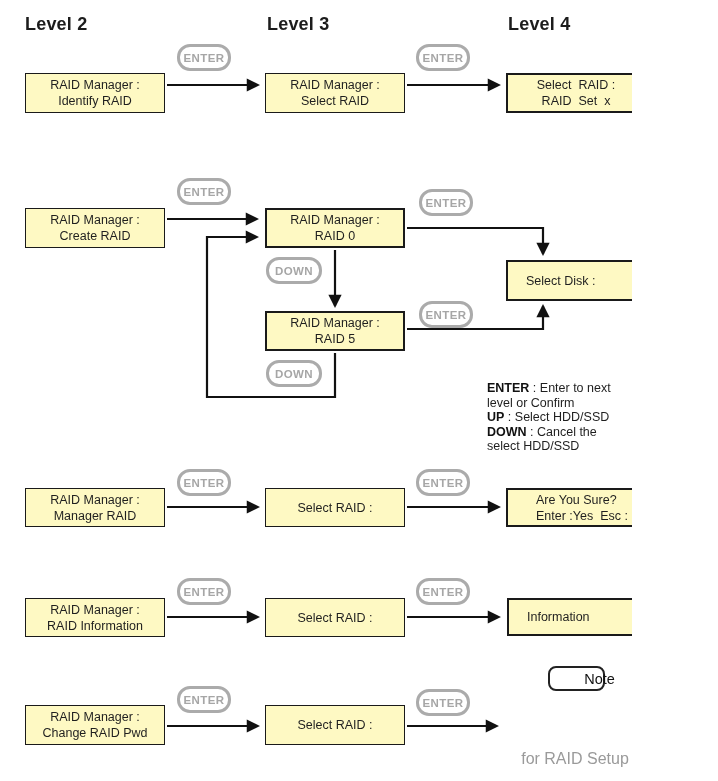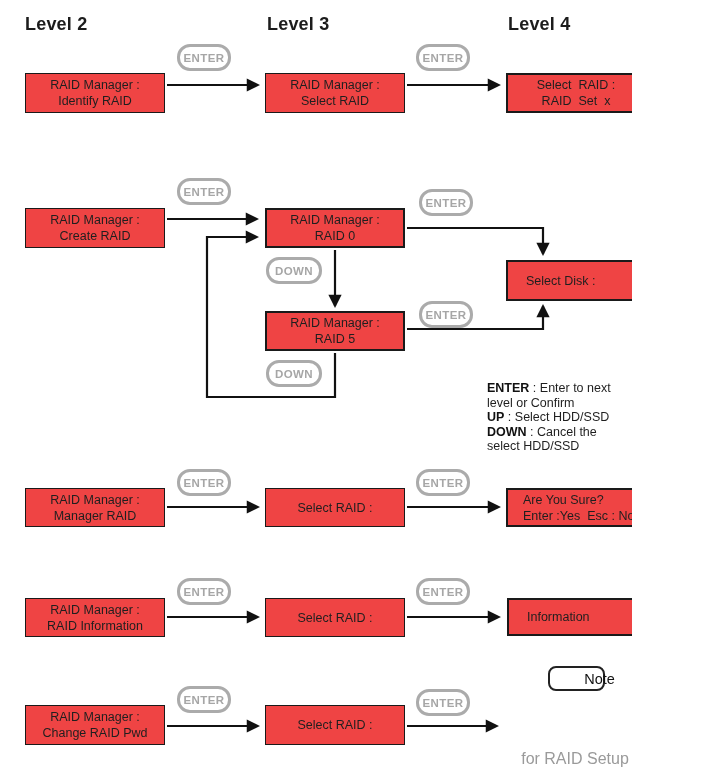--- a/index.html
+++ b/index.html
@@ -4,21 +4,21 @@
 <style>
   html,body{margin:0;padding:0;background:#fff;}
   #stage{
     position:relative;width:632px;height:781px;background:#ffffff;
     font-family:"Liberation Sans","DejaVu Sans",sans-serif;color:#1a1a1a;
     overflow:hidden;
   }
   #wires{position:absolute;left:0;top:0;width:718px;height:781px;pointer-events:none;}
   .lvl{position:absolute;font-size:18px;font-weight:bold;color:#1c1c1c;letter-spacing:0.2px;}
   .box{
-    position:absolute;background:#ef4444;border:1.5px solid #1a1a1a;
+    position:absolute;background:#fef9c3;border:1.5px solid #1a1a1a;
     display:flex;flex-direction:column;justify-content:center;align-items:center;
     font-size:12.5px;line-height:16px;color:#1f1f1f;box-sizing:border-box;text-align:center;
   }
   .box--thick{border-width:2px;}
   .box--xthick{border-width:2.5px;}
   .box--left{align-items:flex-start;text-align:left;padding-left:18px;}
   .bl{white-space:pre;}
   .pill{
     position:absolute;width:54px;height:27px;box-sizing:border-box;
     border:3px solid #ababab;border-radius:13px;background:#fff;
@@ -112,21 +112,21 @@
 
   <div class="pill" style="left:177px;top:469px">ENTER</div>
   <div class="pill" style="left:416px;top:469px">ENTER</div>
   <div class="box" style="left:25px;top:488px;width:140px;height:39px">
     <span class="bl">RAID Manager :</span>
     <span class="bl">Manager RAID</span>
   </div>
   <div class="box" style="left:265px;top:488px;width:140px;height:39px">
     <span class="bl">Select RAID :</span>
   </div>
-  <div class="box box--thick box--left" style="left:506px;top:488px;width:140px;height:39px;padding-left:15px">
+  <div class="box box--thick box--left" style="left:506px;top:488px;width:140px;height:39px;padding-left:28px">
     <span class="bl">Are You Sure?</span>
     <span class="bl">Enter :Yes  Esc : No</span>
   </div>
 
   <div class="pill" style="left:177px;top:578px">ENTER</div>
   <div class="pill" style="left:416px;top:578px">ENTER</div>
   <div class="box" style="left:25px;top:598px;width:140px;height:39px">
     <span class="bl">RAID Manager :</span>
     <span class="bl">RAID Information</span>
   </div>

